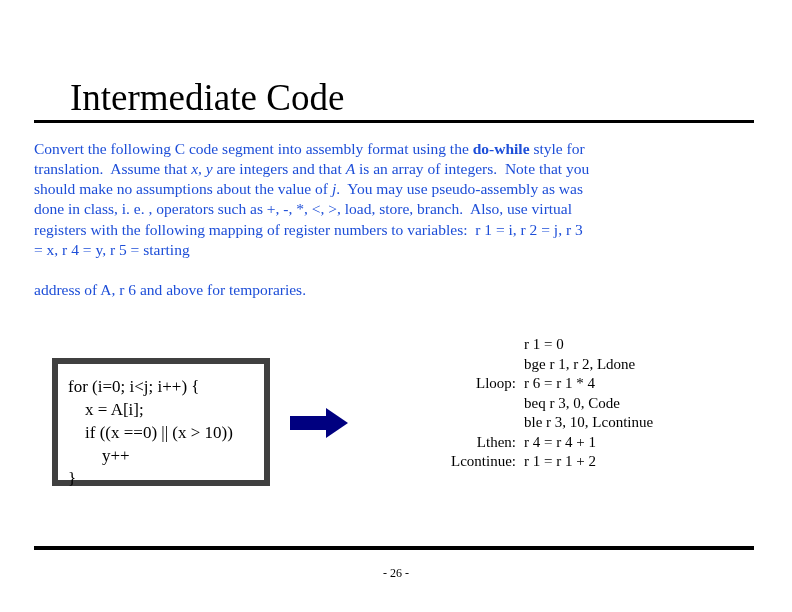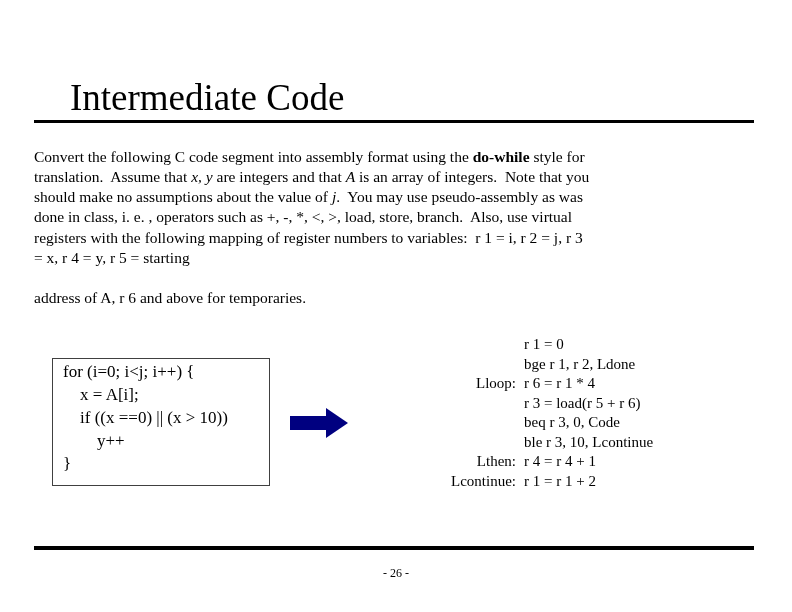--- a/index.html
+++ b/index.html
@@ -34,33 +34,32 @@
       width: 720px;
       height: 3px;
       background: #000;
     }
     .paragraph {
       position: absolute;
       top: 139px;
       left: 34px;
       width: 560px;
       font-size: 15.5px;
-      color: #000000;
+      color: #1d4ed8;
       line-height: 1.3;
       font-family: "Times New Roman", Times, serif;
-      margin-top: 8px;
     }
     .code-box {
       position: absolute;
       top: 358px;
       left: 52px;
       width: 218px;
       height: 128px;
-      border: 1px solid #404040;
-      padding: 2px 10px;
+      border: 6px solid #404040;
+      padding: 12px 10px;
       font-size: 17px;
       color: #000;
       line-height: 1.35;
       font-family: "Times New Roman", Times, serif;
       white-space: pre;
     }
     .arrow {
       position: absolute;
       top: 408px;
       left: 290px;
@@ -154,24 +153,20 @@
       <div class="asm-row">
         <div class="asm-label"></div>
         <div class="asm-instr">bge r 1, r 2, Ldone</div>
       </div>
       <div class="asm-row">
         <div class="asm-label">Lloop:</div>
         <div class="asm-instr">r 6 = r 1 * 4</div>
       </div>
       <div class="asm-row">
         <div class="asm-label"></div>
-        <div class="asm-instr">r 3 = load(r 5 + r 6)</div>
-      </div>
-      <div class="asm-row">
-        <div class="asm-label"></div>
         <div class="asm-instr">beq r 3, 0, Code</div>
       </div>
       <div class="asm-row">
         <div class="asm-label"></div>
         <div class="asm-instr">ble r 3, 10, Lcontinue</div>
       </div>
       <div class="asm-row">
         <div class="asm-label">Lthen:</div>
         <div class="asm-instr">r 4 = r 4 + 1</div>
       </div>

